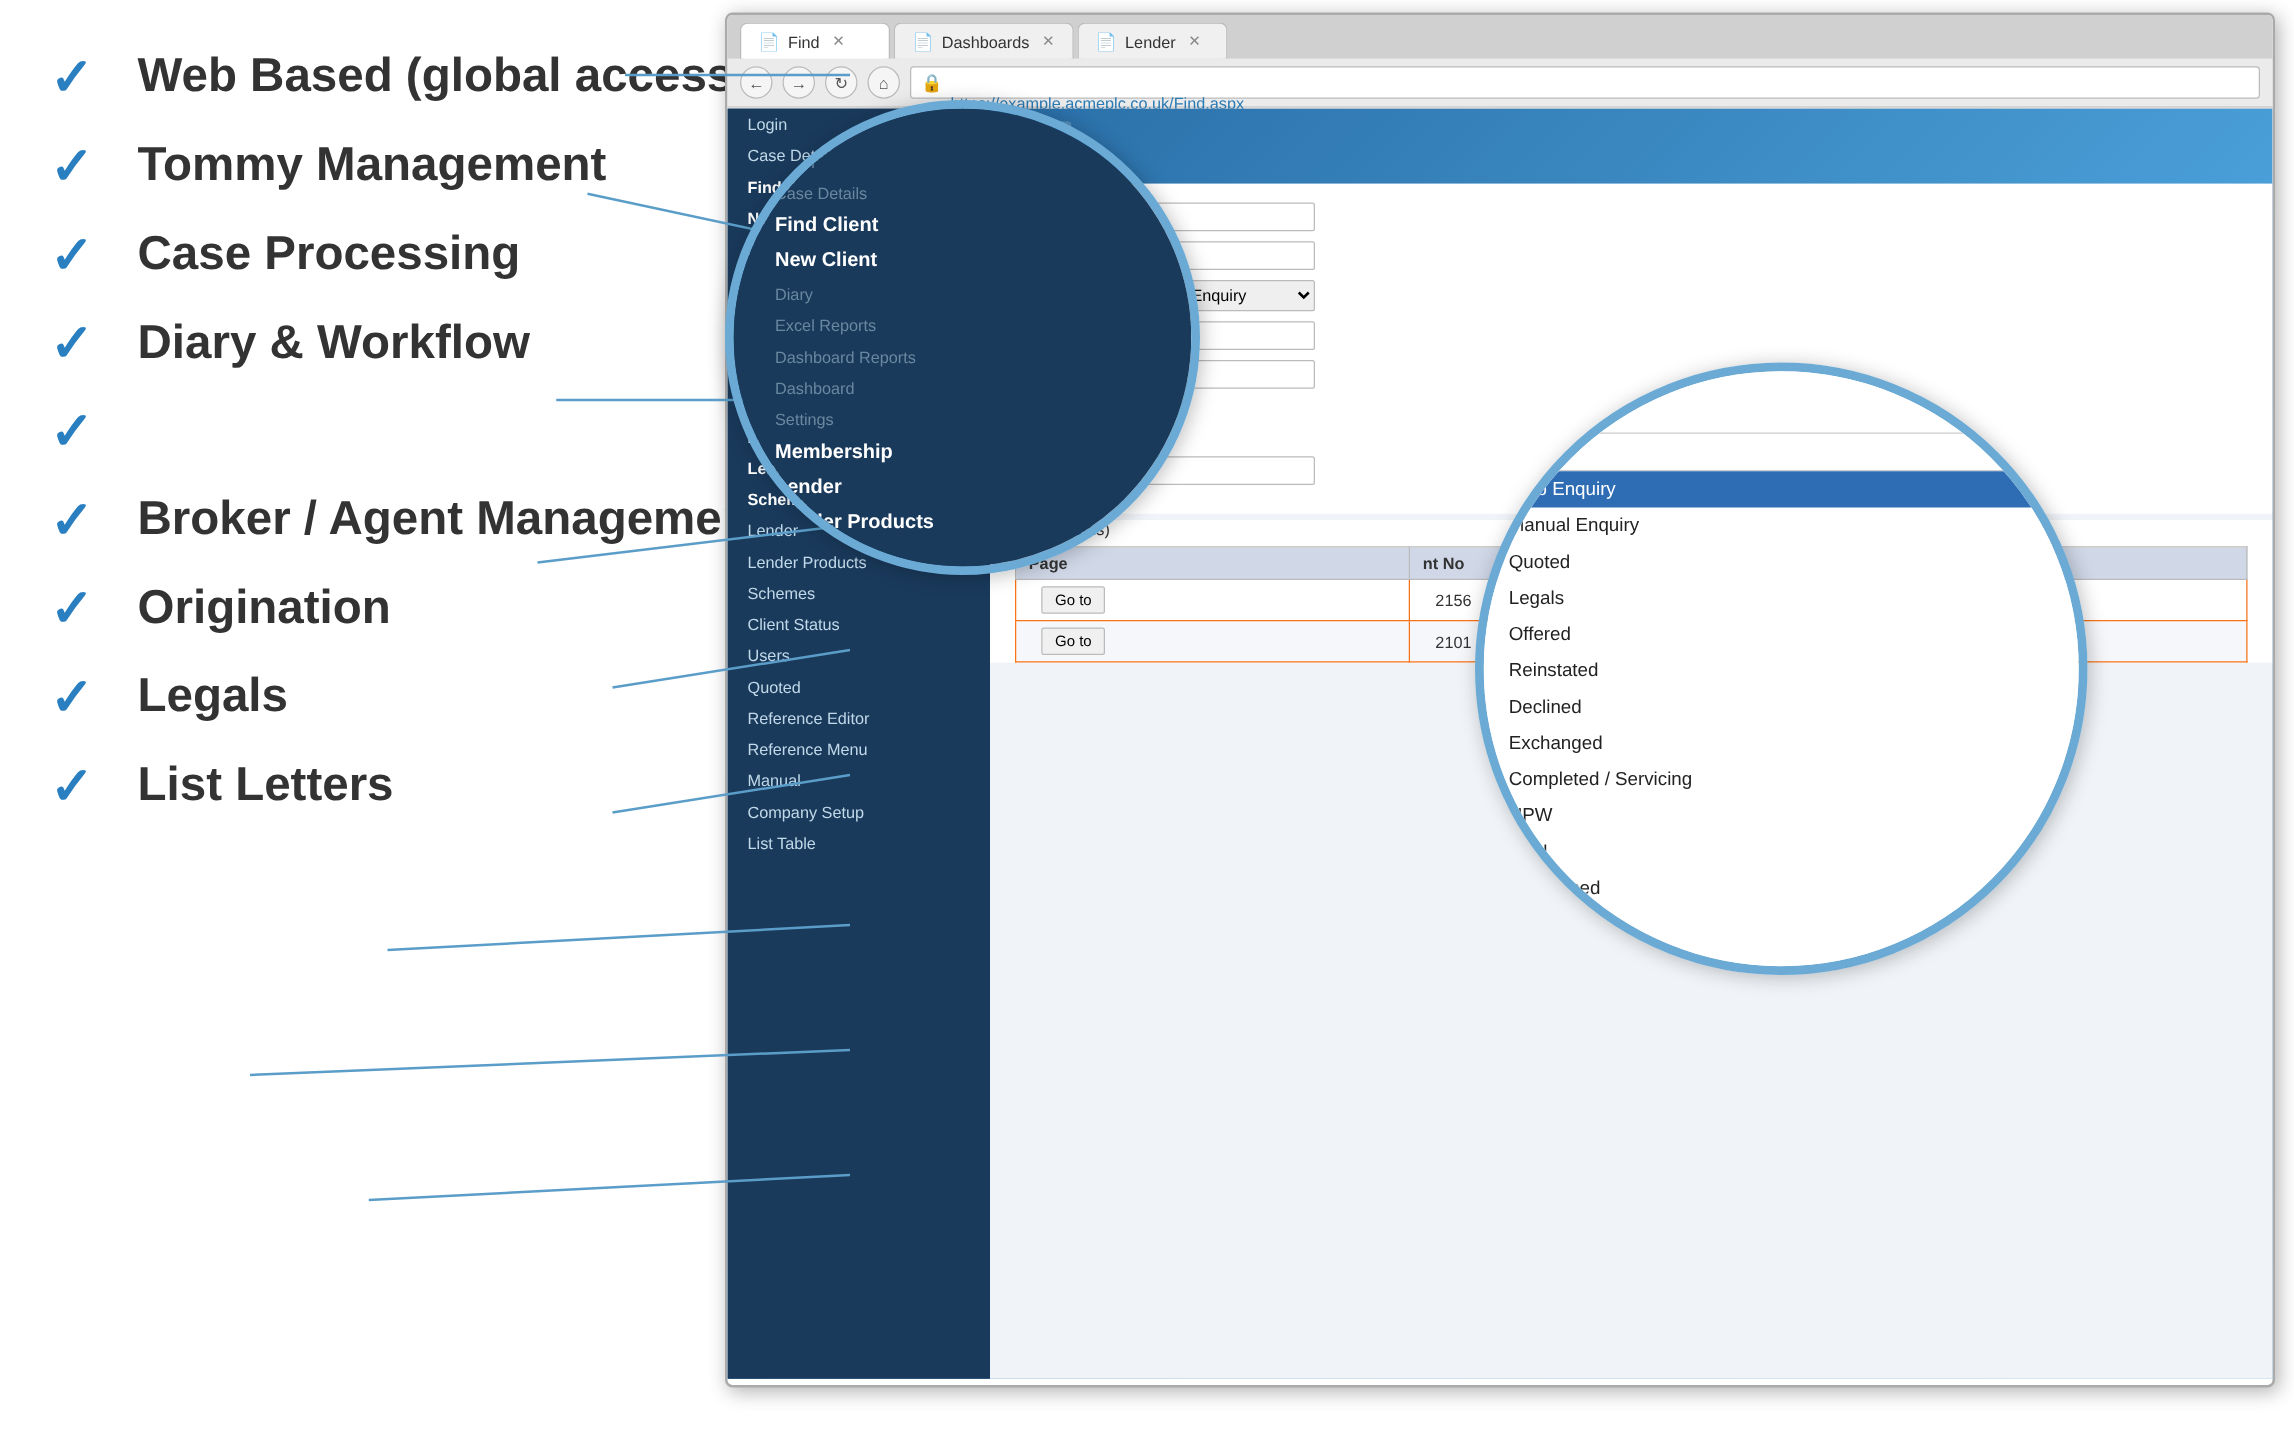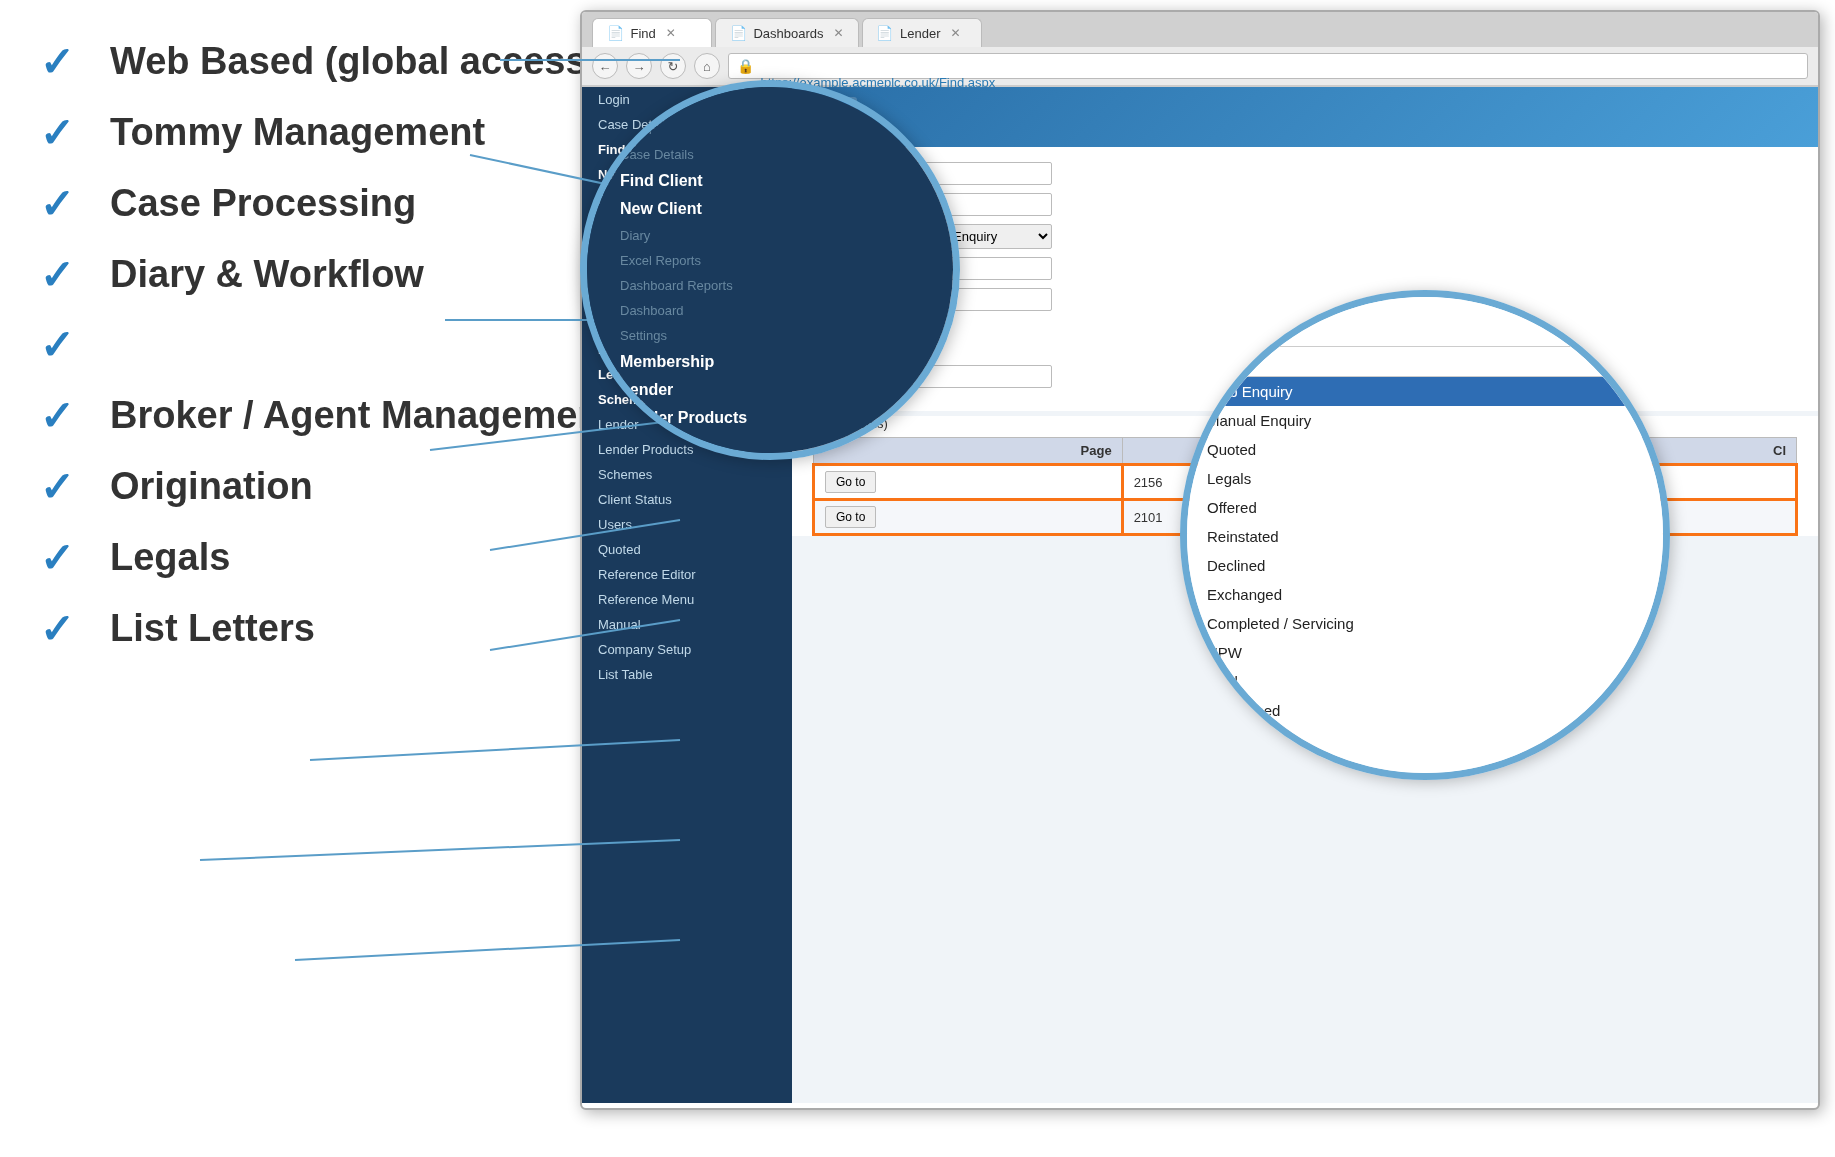--- a/index.html
+++ b/index.html
@@ -261,29 +261,29 @@
 
     .results-table {
       width: 100%;
       border-collapse: collapse;
       font-size: 13px;
     }
 
     .results-table th {
       background: #d0d8e8;
       padding: 5px 10px;
-      text-align: right;
+      text-align: left;
       border: 1px solid #bbb;
       font-weight: bold;
       color: #333;
     }
 
     .results-table td {
-      padding: 5px 10px;
-      border: 3px solid #f97316;
+      padding: 5px 20px;
+      border: 1px solid #f97316;
       color: #333;
     }
 
     .results-table tr:nth-child(even) td {
       background: #f5f7fa;
     }
 
     .goto-btn {
       background: #f0f0f0;
       border: 1px solid #bbb;

